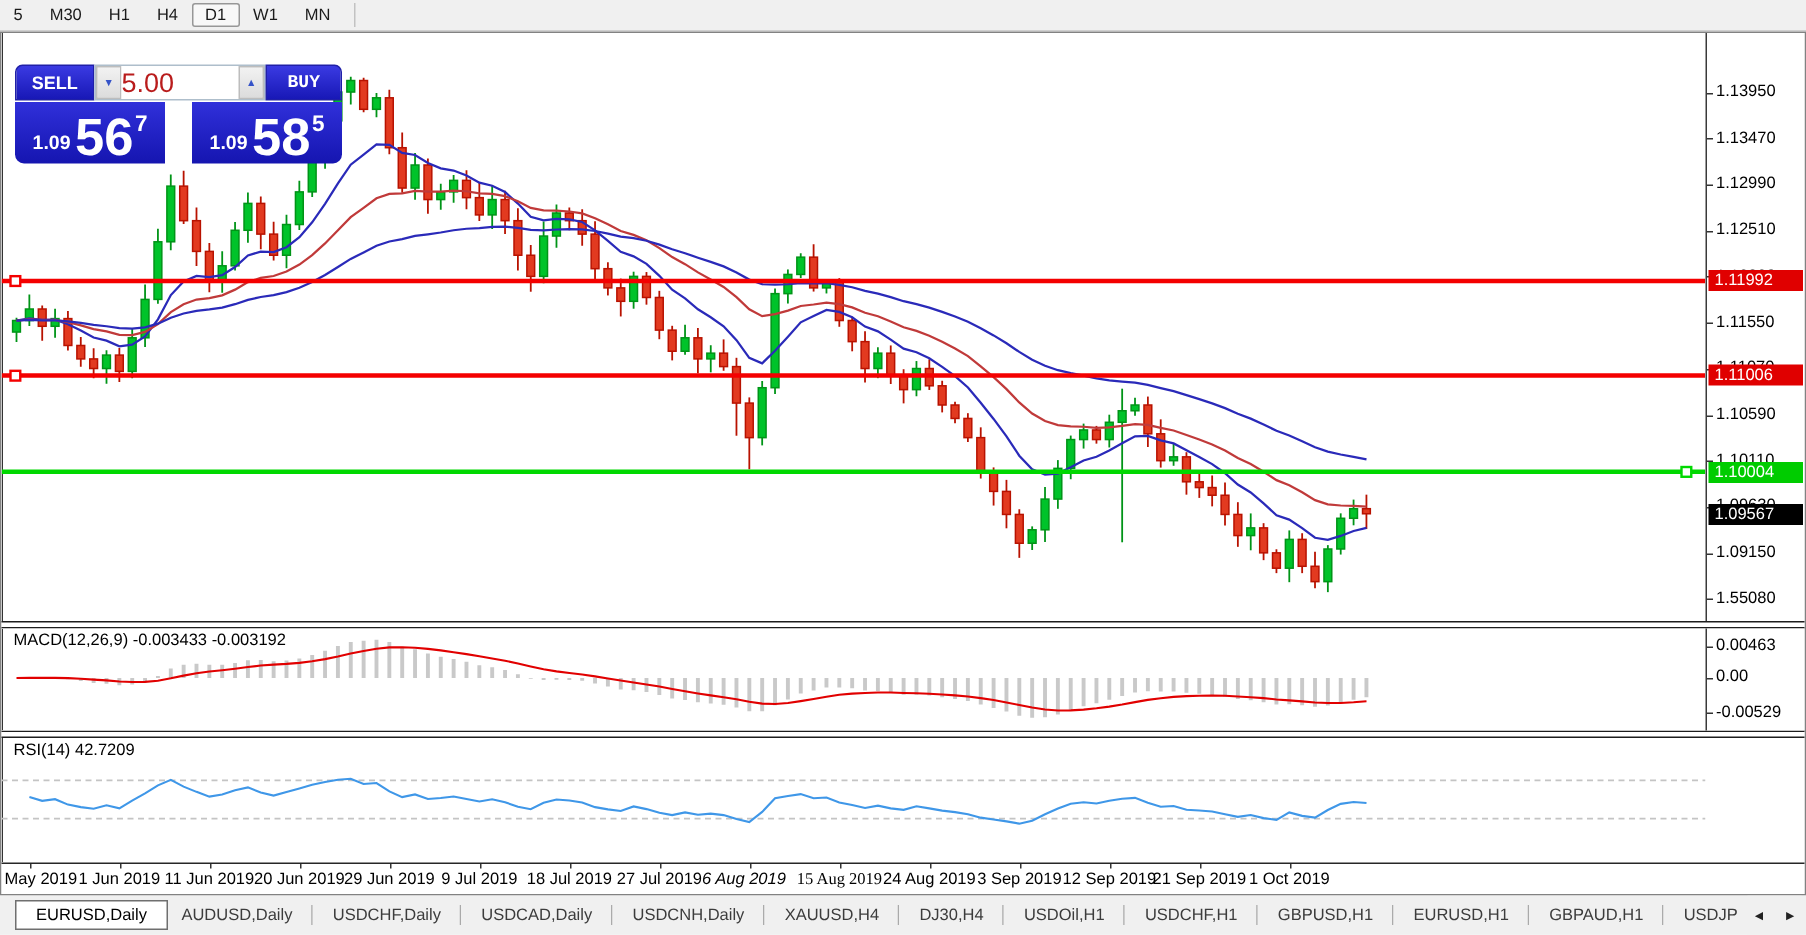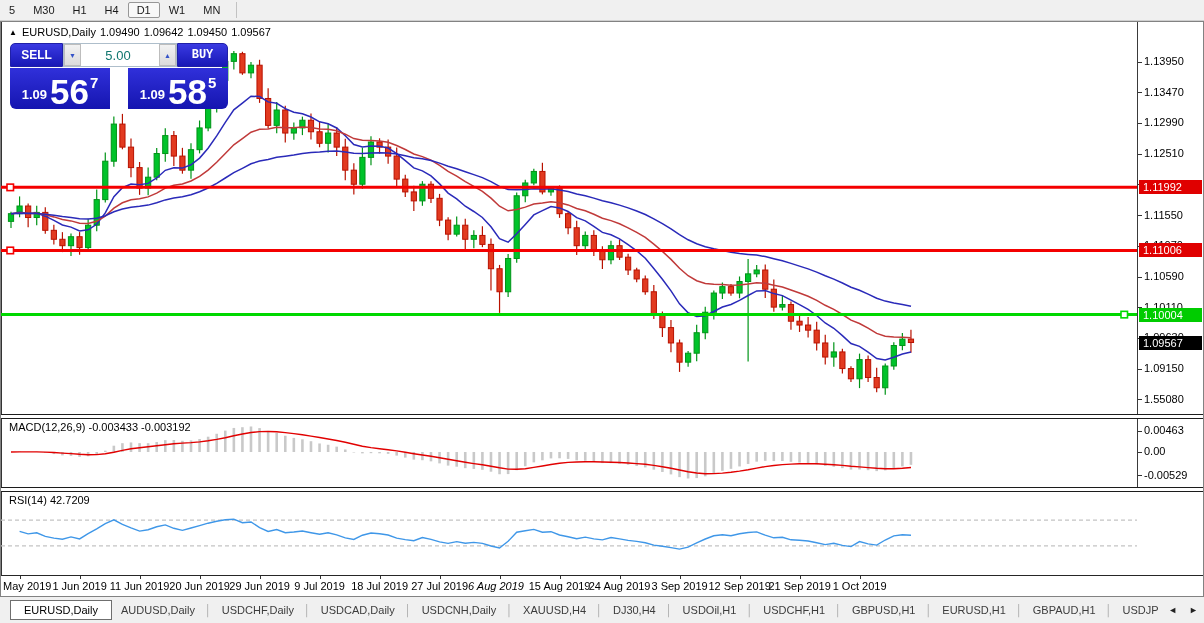--- a/index.html
+++ b/index.html
@@ -28,22 +28,22 @@
   
   .trade-panel{position:absolute;top:21px;left:9px;width:218px;z-index:6;}
   .tp-row{display:flex;height:24px;}
   .tp-sell,.tp-buy{background:linear-gradient(#3a3ae2,#1818b6);color:#fff;border:1px solid #2020a8;
     font-size:12px;font-weight:bold;font-family:"Liberation Sans",sans-serif;}
   .tp-sell{width:53px;border-radius:5px 0 0 0;}
   .tp-buy{width:51px;border-radius:0 5px 0 0;font-family:Liberation Mono, monospace;}
   .tp-vol{flex:1;display:flex;background:#fff;border:1px solid #aebecb;align-items:stretch;}
   .spin{width:17px;background:linear-gradient(#f2f2f2,#dcdcdc);border:1px solid #bdbdbd;
     color:#3553c8;font-size:7px;line-height:7px;padding:0;}
-  .vol-input{flex:1;border:none;outline:none;text-align:center;font-size:13px;padding-right:4px;
-    width:60px;color:#0f766e;font-family:"Liberation Sans",sans-serif;}
+  .vol-input{flex:1;border:none;outline:none;text-align:left;font-size:18px;padding-right:4px;
+    width:60px;color:#b91c1c;font-family:"Liberation Sans",sans-serif;}
   .tp-prices{display:flex;margin-top:1px;gap:18px;height:41px;}
   .tp-price{flex:1;background:linear-gradient(#3030da,#1515b0);color:#fff;display:flex;
     align-items:flex-end;justify-content:center;padding-bottom:2px;cursor:pointer;}
   .tp-price.sellp{border-radius:0 0 0 6px;}
   .tp-price.buyp{border-radius:0 0 6px 0;}
   .tp-price .small{font-size:13px;font-weight:bold;margin:0 3px 5px 0;}
   .tp-price .big{font-size:35px;font-weight:bold;line-height:0.82;}
   .tp-price .sup{font-size:15px;font-weight:bold;margin:0 0 16px 1px;}
   
   .ind-label{position:absolute;top:2px;left:8px;font-size:11px;color:#000;z-index:3;white-space:nowrap;}
@@ -76,23 +76,20 @@
     <div class="tf-btn active">D1</div>
     <div class="tf-btn">W1</div>
     <div class="tf-btn">MN</div>
     <div class="tf-sep"></div>
   </div>
 
 <div class="chart-window">
 
   <div class="pane main">
     <div class="plot">
-      <div class="chart-header">
-        <span class="tri">▲</span><span>EURUSD,Daily</span><span>1.09490</span><span>1.09642</span><span>1.09450</span><span>1.09567</span>
-      </div>
       <div class="trade-panel">
         <div class="tp-row">
           <button class="tp-sell">SELL</button>
           <div class="tp-vol">
             <button class="spin">▼</button>
             <input class="vol-input" value="5.00" style="">
             <button class="spin">▲</button>
           </div>
           <button class="tp-buy">BUY</button>
         </div>
@@ -529,21 +526,21 @@
       <div class="date-label" style="left: 258.6px;">29 Jun 2019</div>
       <div class="date-tick" style="left: 318.6px;"></div>
       <div class="date-label" style="left: 318.6px;">9 Jul 2019</div>
       <div class="date-tick" style="left: 378.6px;"></div>
       <div class="date-label" style="left: 378.6px;">18 Jul 2019</div>
       <div class="date-tick" style="left: 438.6px;"></div>
       <div class="date-label" style="left: 438.6px;">27 Jul 2019</div>
       <div class="date-tick" style="left: 498.6px;"></div>
       <div class="date-label" style="left: 495px; font-style: italic;">6 Aug 2019</div>
       <div class="date-tick" style="left: 558.6px;"></div>
-      <div class="date-label" style="left: 558.6px;">15 Aug 2019</div>
+      <div class="date-label" style="left: 558.6px; font-family: Liberation Serif, serif;">15 Aug 2019</div>
       <div class="date-tick" style="left: 618.6px;"></div>
       <div class="date-label" style="left: 618.6px;">24 Aug 2019</div>
       <div class="date-tick" style="left: 678.6px;"></div>
       <div class="date-label" style="left: 678.6px;">3 Sep 2019</div>
       <div class="date-tick" style="left: 738.6px;"></div>
       <div class="date-label" style="left: 738.6px;">12 Sep 2019</div>
       <div class="date-tick" style="left: 798.6px;"></div>
       <div class="date-label" style="left: 798.6px;">21 Sep 2019</div>
       <div class="date-tick" style="left: 858.6px;"></div>
       <div class="date-label" style="left: 858.6px;">1 Oct 2019</div>

